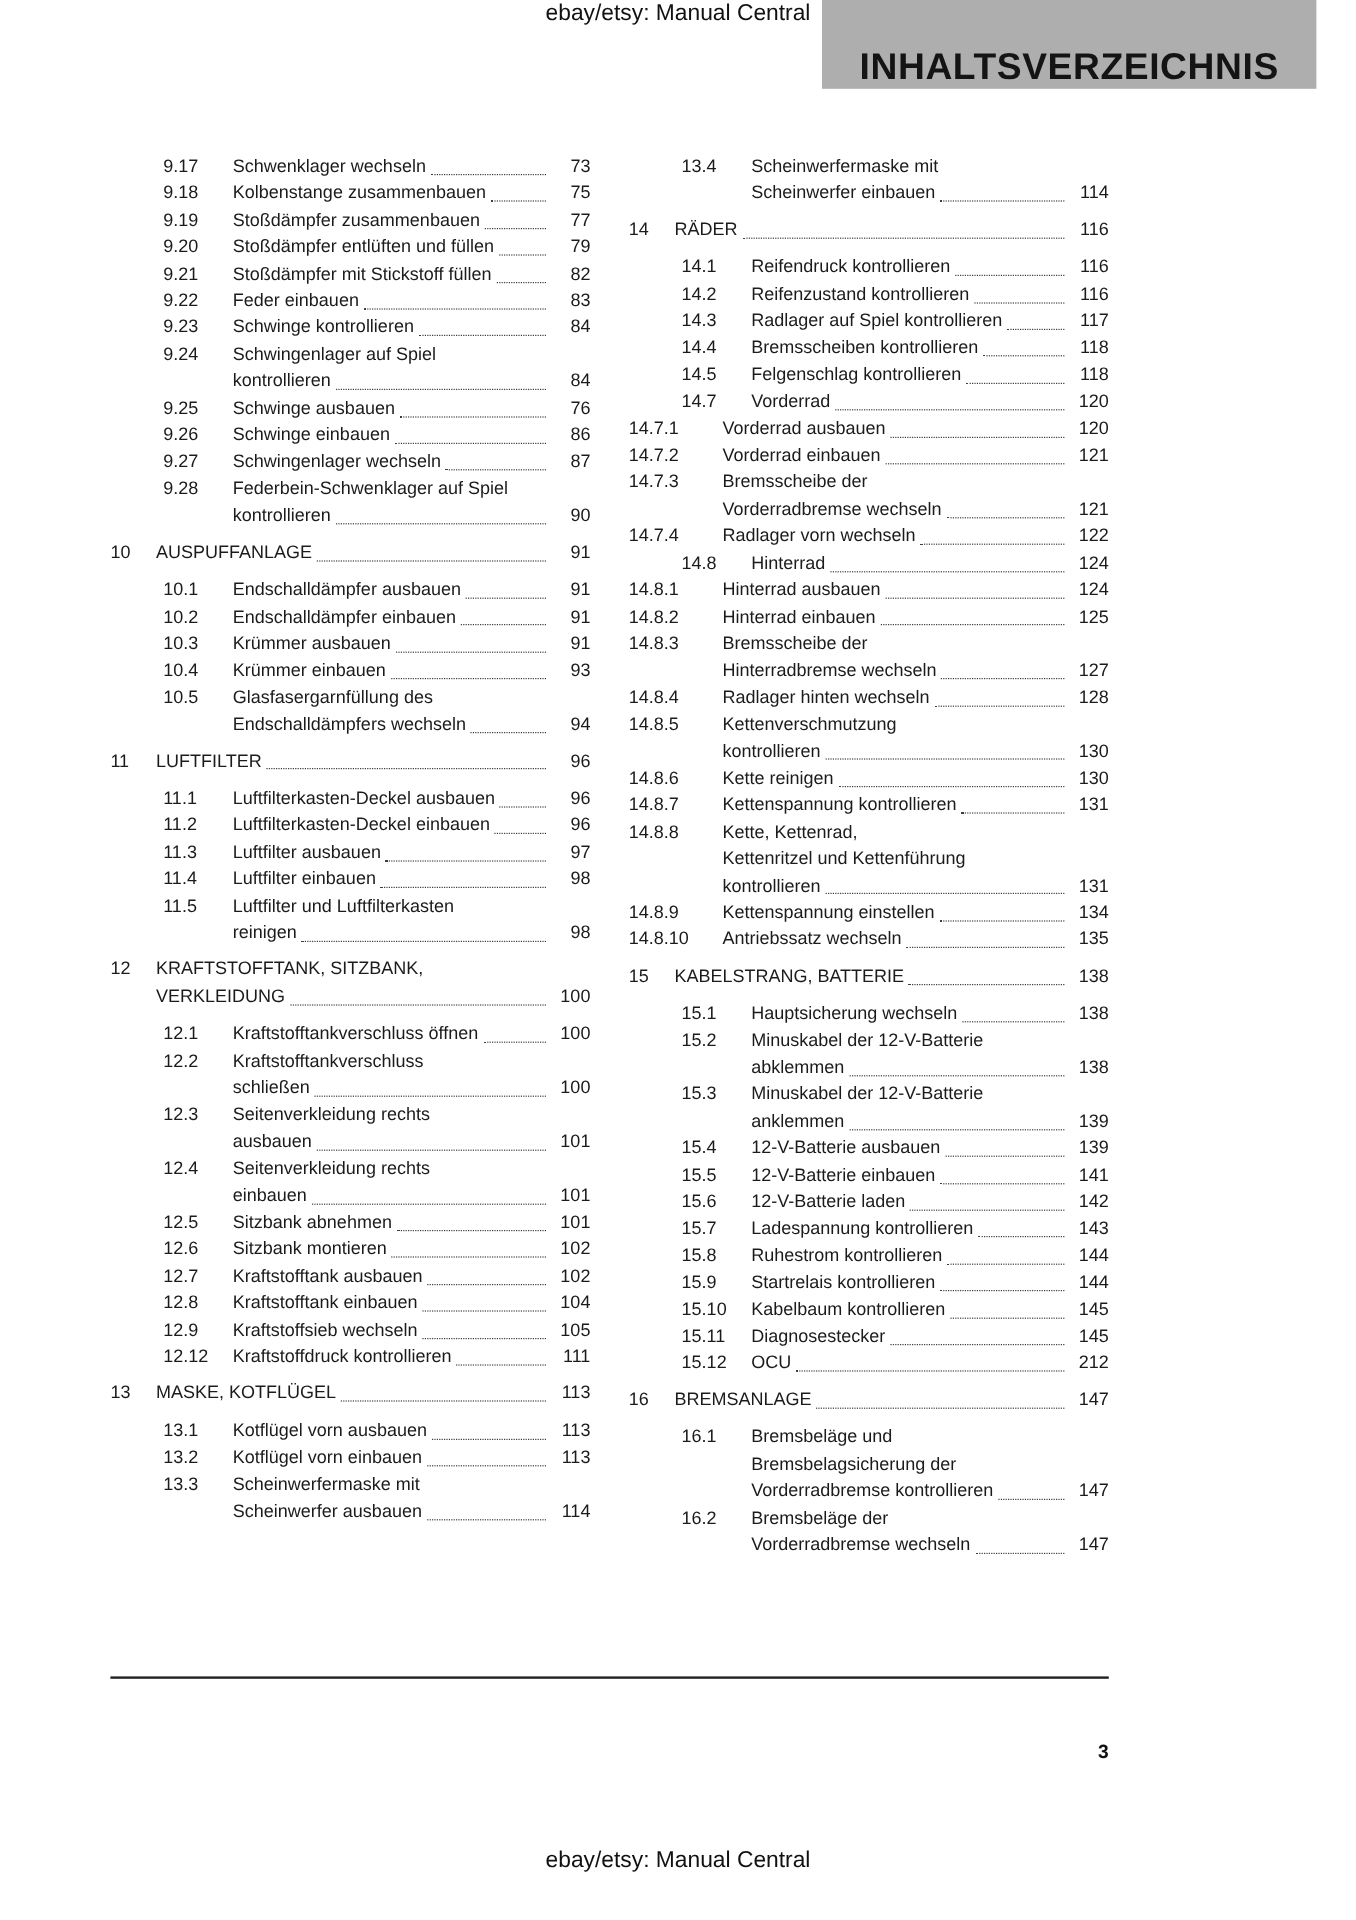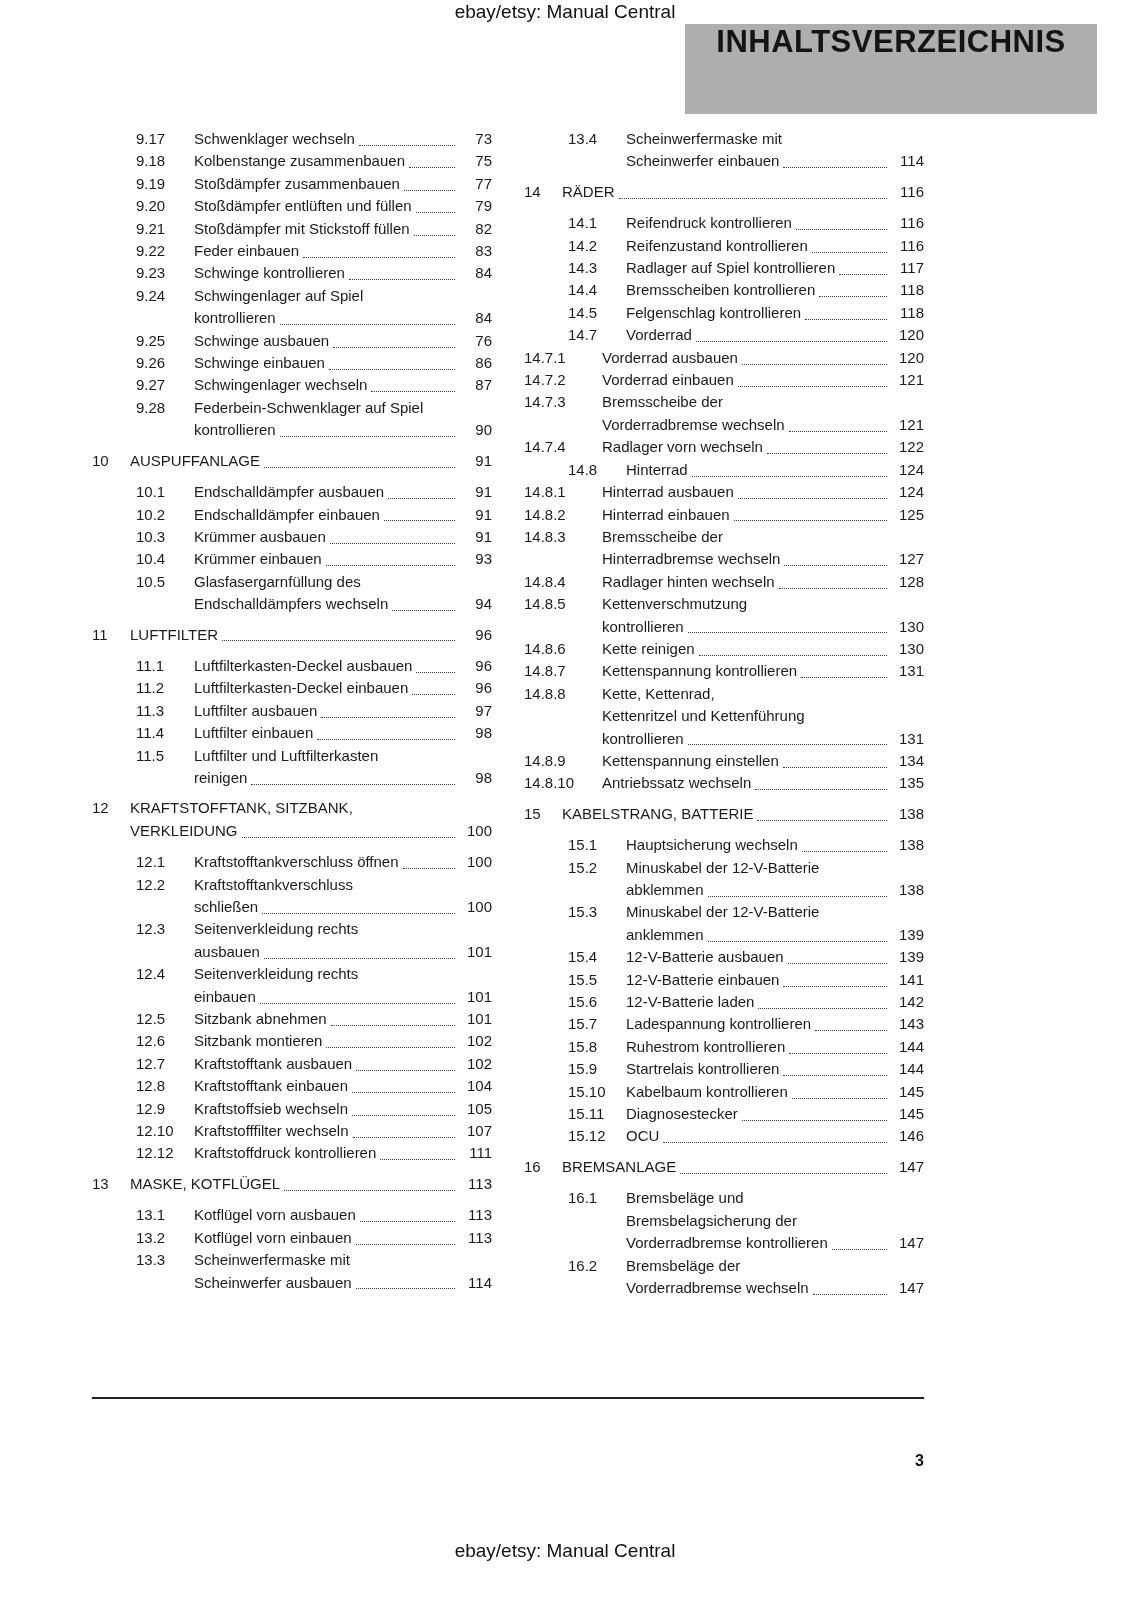--- a/index.html
+++ b/index.html
@@ -10,24 +10,24 @@
     font-family: "Liberation Sans", sans-serif;
     color: #1c1c1c;
     position: relative;
     overflow: hidden;
   }
   .brand-top {
     position: absolute; top: 1px; left: 0; width: 100%;
     text-align: center; font-size: 19px; font-weight: 500; color: #111;
   }
   .heading-box {
-    position: absolute; top: 24px; right: 33px;
-    width: 412px; height: 90px;
+    position: absolute; top: 0; right: 33px;
+    width: 412px; height: 74px;
     background: #aeaeae;
-    display: flex; align-items: flex-start; justify-content: center;
+    display: flex; align-items: flex-end; justify-content: center;
   }
   .heading-box .heading-text {
     font-size: 31px; font-weight: 700; letter-spacing: 0.5px; color: #141414;
   }
   .content {
     position: absolute; top: 128px; left: 92px; width: 832px;
     display: flex; gap: 32px;
   }
   .col { width: 400px; }
   .entry {
@@ -415,30 +415,20 @@
           <span class="num">12.9</span>
           <div class="mid">
             <div class="lastline">
               <span class="t">Kraftstoffsieb wechseln</span>
               <span class="leader"></span>
               <span class="pg">105</span>
             </div>
           </div>
         </div>
         <div class="entry sub">
-          <span class="num">12.10</span>
-          <div class="mid">
-            <div class="lastline">
-              <span class="t">Kraftstofffilter wechseln</span>
-              <span class="leader"></span>
-              <span class="pg">107</span>
-            </div>
-          </div>
-        </div>
-        <div class="entry sub">
           <span class="num">12.12</span>
           <div class="mid">
             <div class="lastline">
               <span class="t">Kraftstoffdruck kontrollieren</span>
               <span class="leader"></span>
               <span class="pg">111</span>
             </div>
           </div>
         </div>
         <div class="entry chapter">
@@ -841,21 +831,21 @@
               <span class="pg">145</span>
             </div>
           </div>
         </div>
         <div class="entry sub">
           <span class="num">15.12</span>
           <div class="mid">
             <div class="lastline">
               <span class="t">OCU</span>
               <span class="leader"></span>
-              <span class="pg">146</span>
+              <span class="pg">212</span>
             </div>
           </div>
         </div>
         <div class="entry chapter">
           <span class="num">16</span>
           <div class="mid">
             <div class="lastline">
               <span class="t">BREMSANLAGE</span>
               <span class="leader"></span>
               <span class="pg">147</span>

